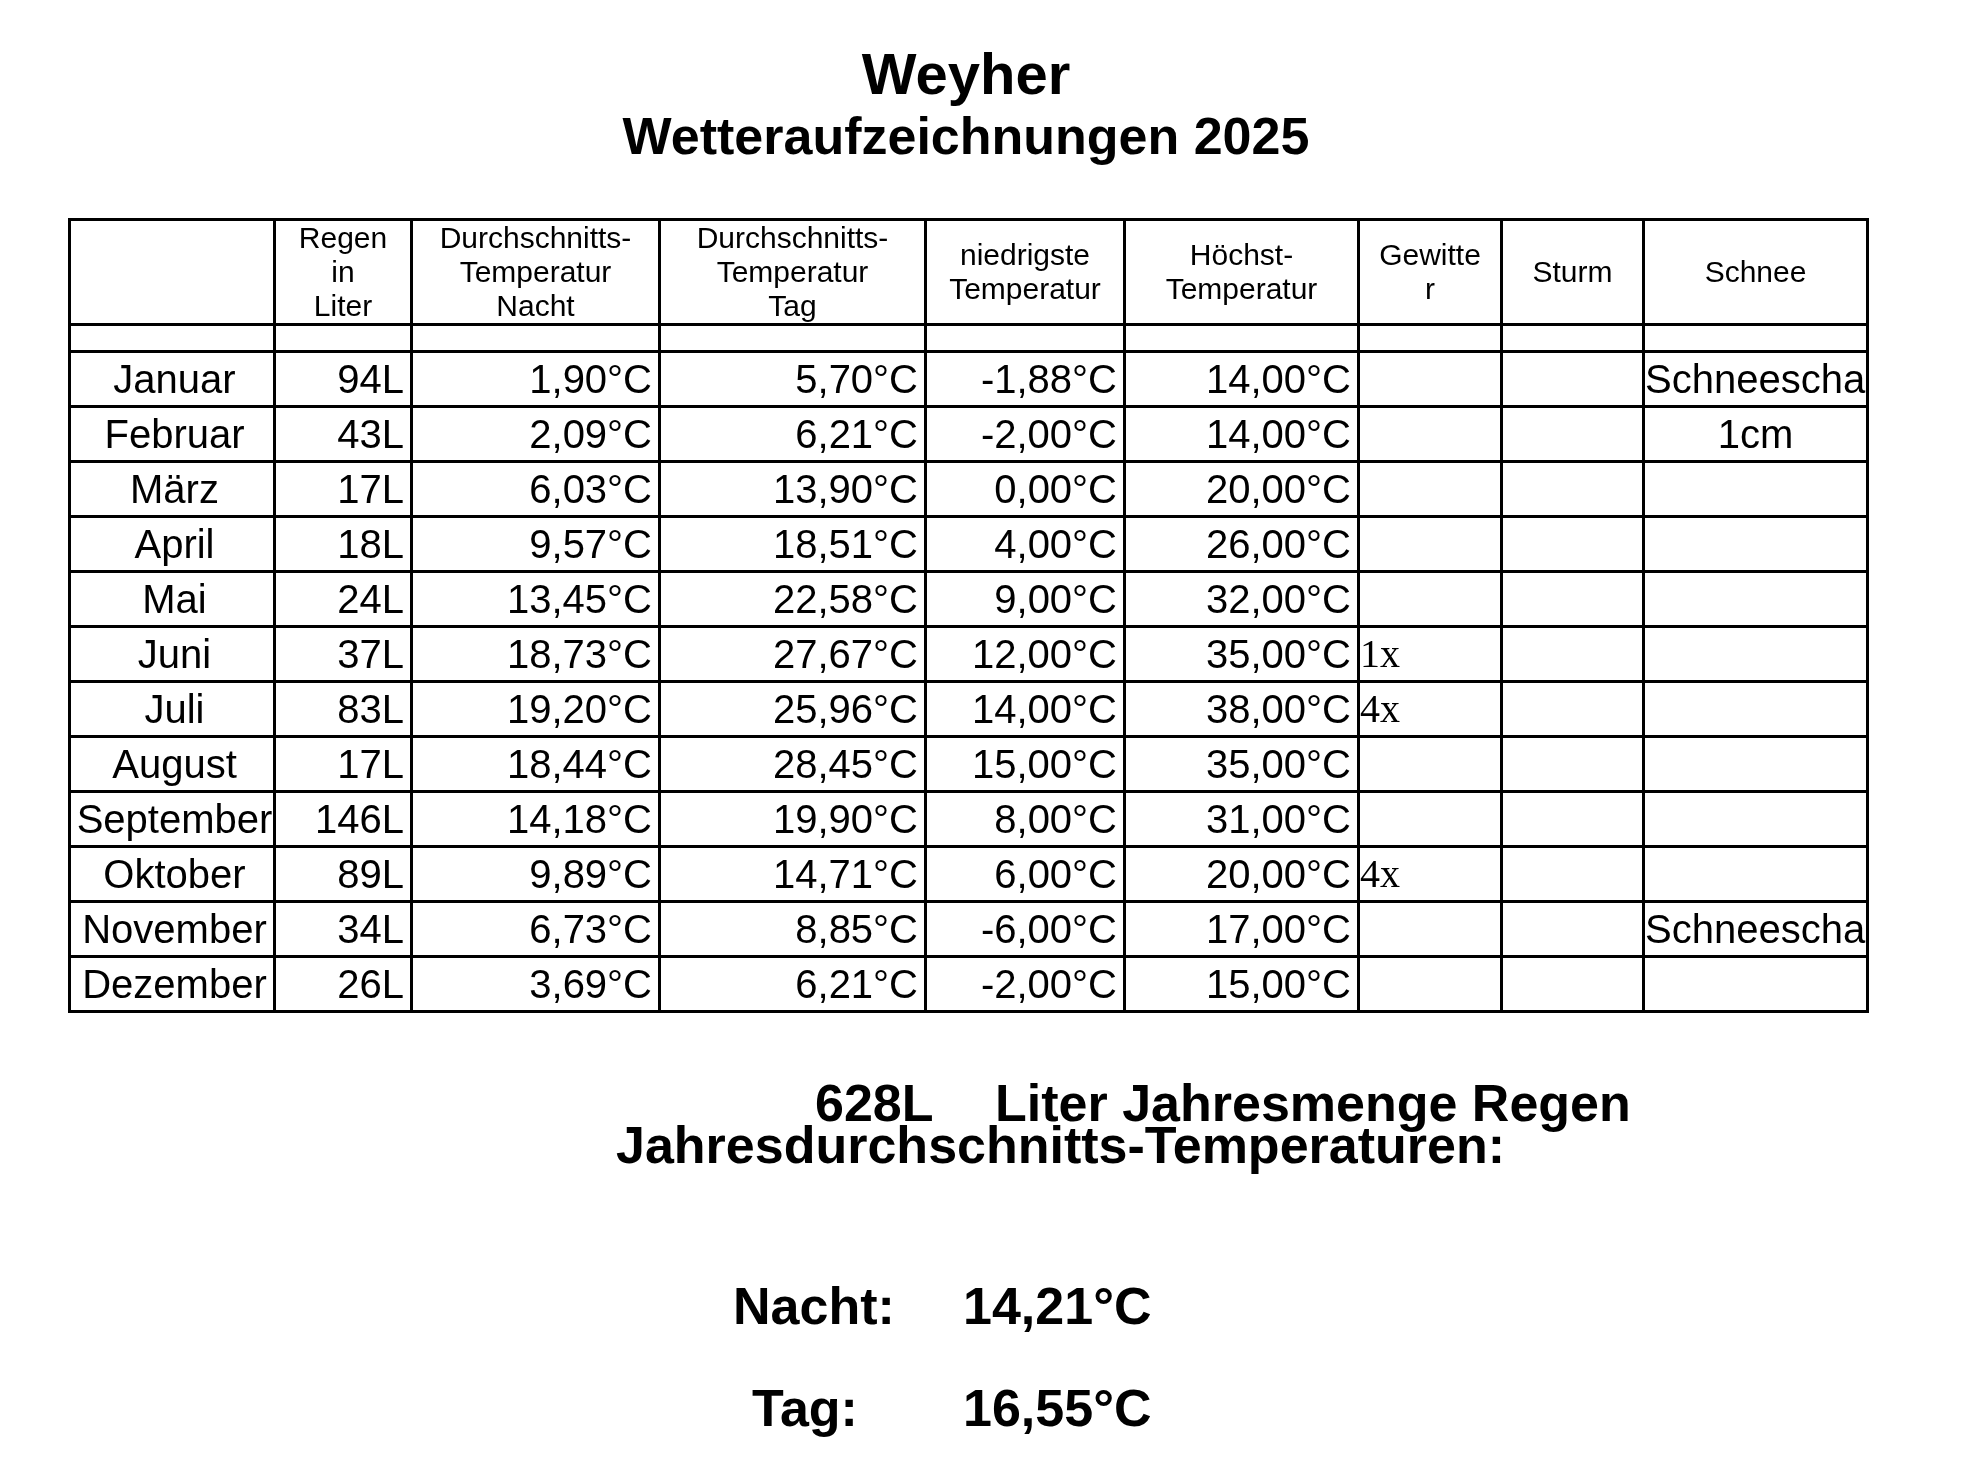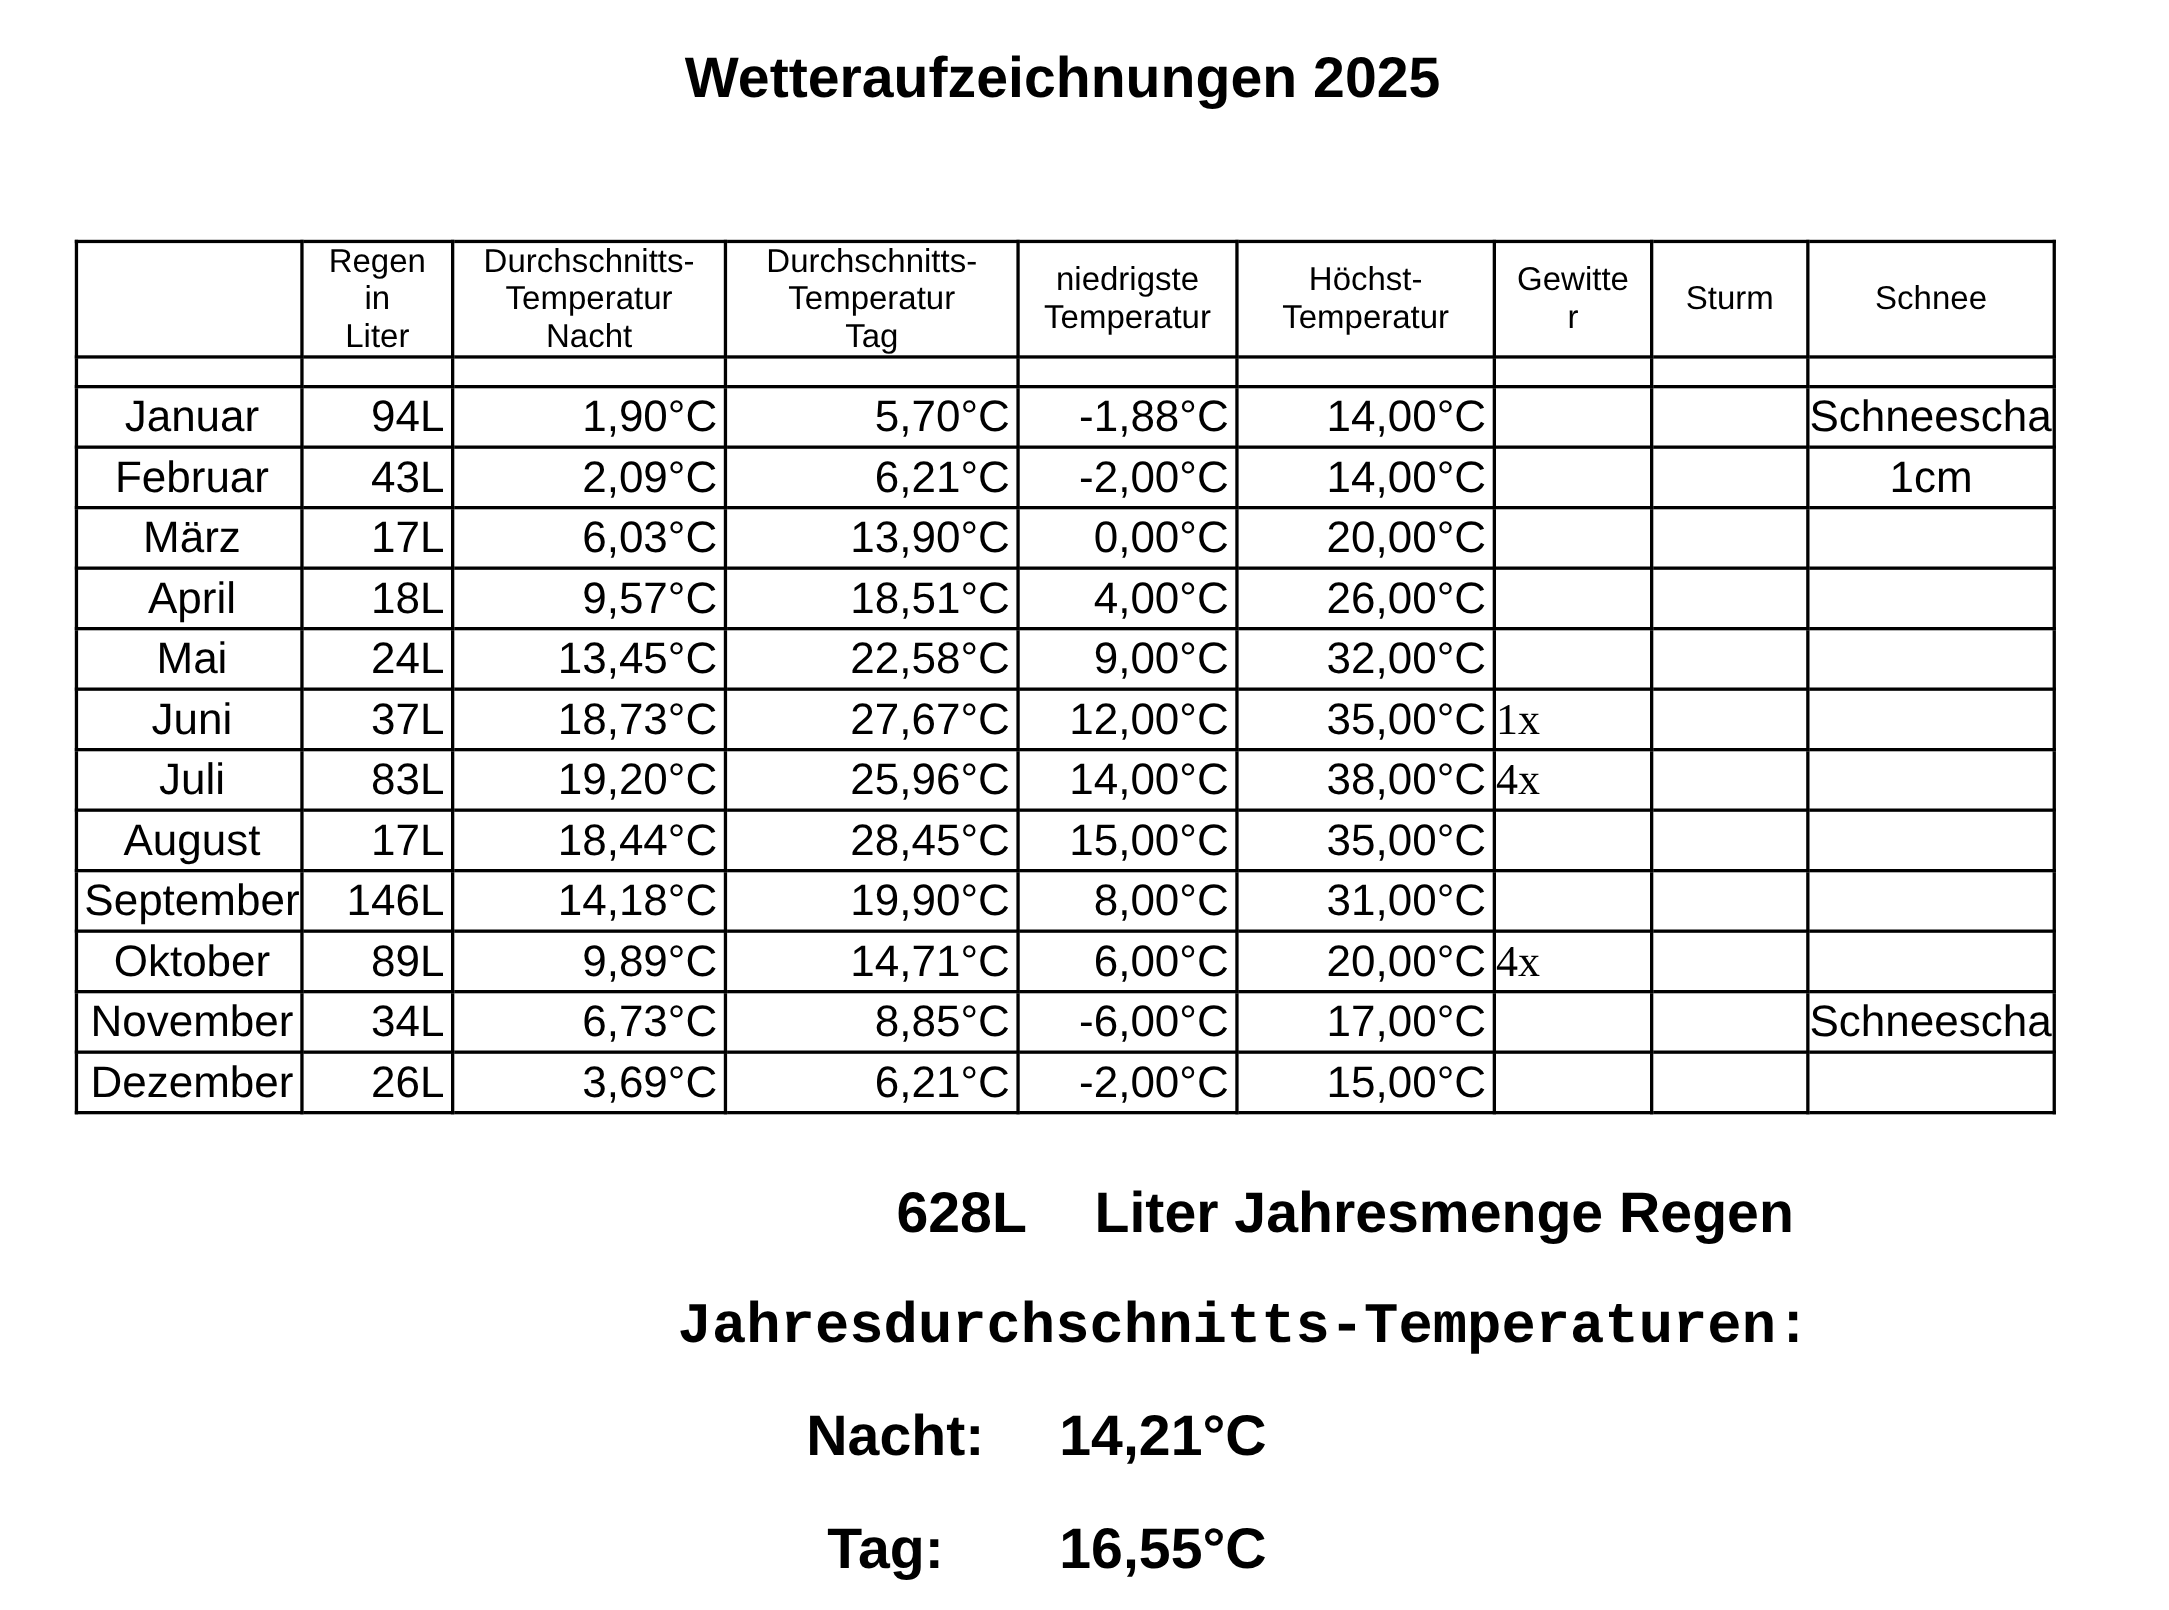--- a/index.html
+++ b/index.html
@@ -32,30 +32,31 @@
   td.c-month{text-align:center;padding-left:5px;font-size:41px;white-space:nowrap;}
   td.c-rain{text-align:right;padding-right:6px;margin-left:13px;}
   td.c-temp{text-align:right;padding-right:6px;}
   td.c-gewitter{padding-right:12px;font-size:29px;font-family:Liberation Serif, serif;}
   td.c-sturm{text-align:center;}
   td.c-schnee{text-align:center;font-size:24px;white-space:nowrap;}
 
   .sum{position:absolute;font-weight:bold;font-size:52px;line-height:1.1;white-space:nowrap;}
   #sum-rain-value{left:815px;top:1075px;}
   #sum-rain-label{left:995px;top:1075px;}
-  #sum-heading{left:616px;top:1178px;font-family:Liberation Mono, monospace;}
+  #sum-heading{left:616px;top:1117px;}
   #sum-night-label{left:733px;top:1278px;}
   #sum-night-value{left:963px;top:1278px;}
   #sum-day-label{left:752px;top:1380px;}
   #sum-day-value{left:963px;top:1380px;}
 </style>
 </head>
 <body>
 
 <div class="title-block">
+  <div class="title">Weyher</div>
   <div class="subtitle">Wetteraufzeichnungen 2025</div>
 </div>
 
 <table class="weather">
   <colgroup>
     <col style="width:205px">
       <col style="width:137px">
       <col style="width:248px">
     <col style="width:266px">
       <col style="width:199px">

